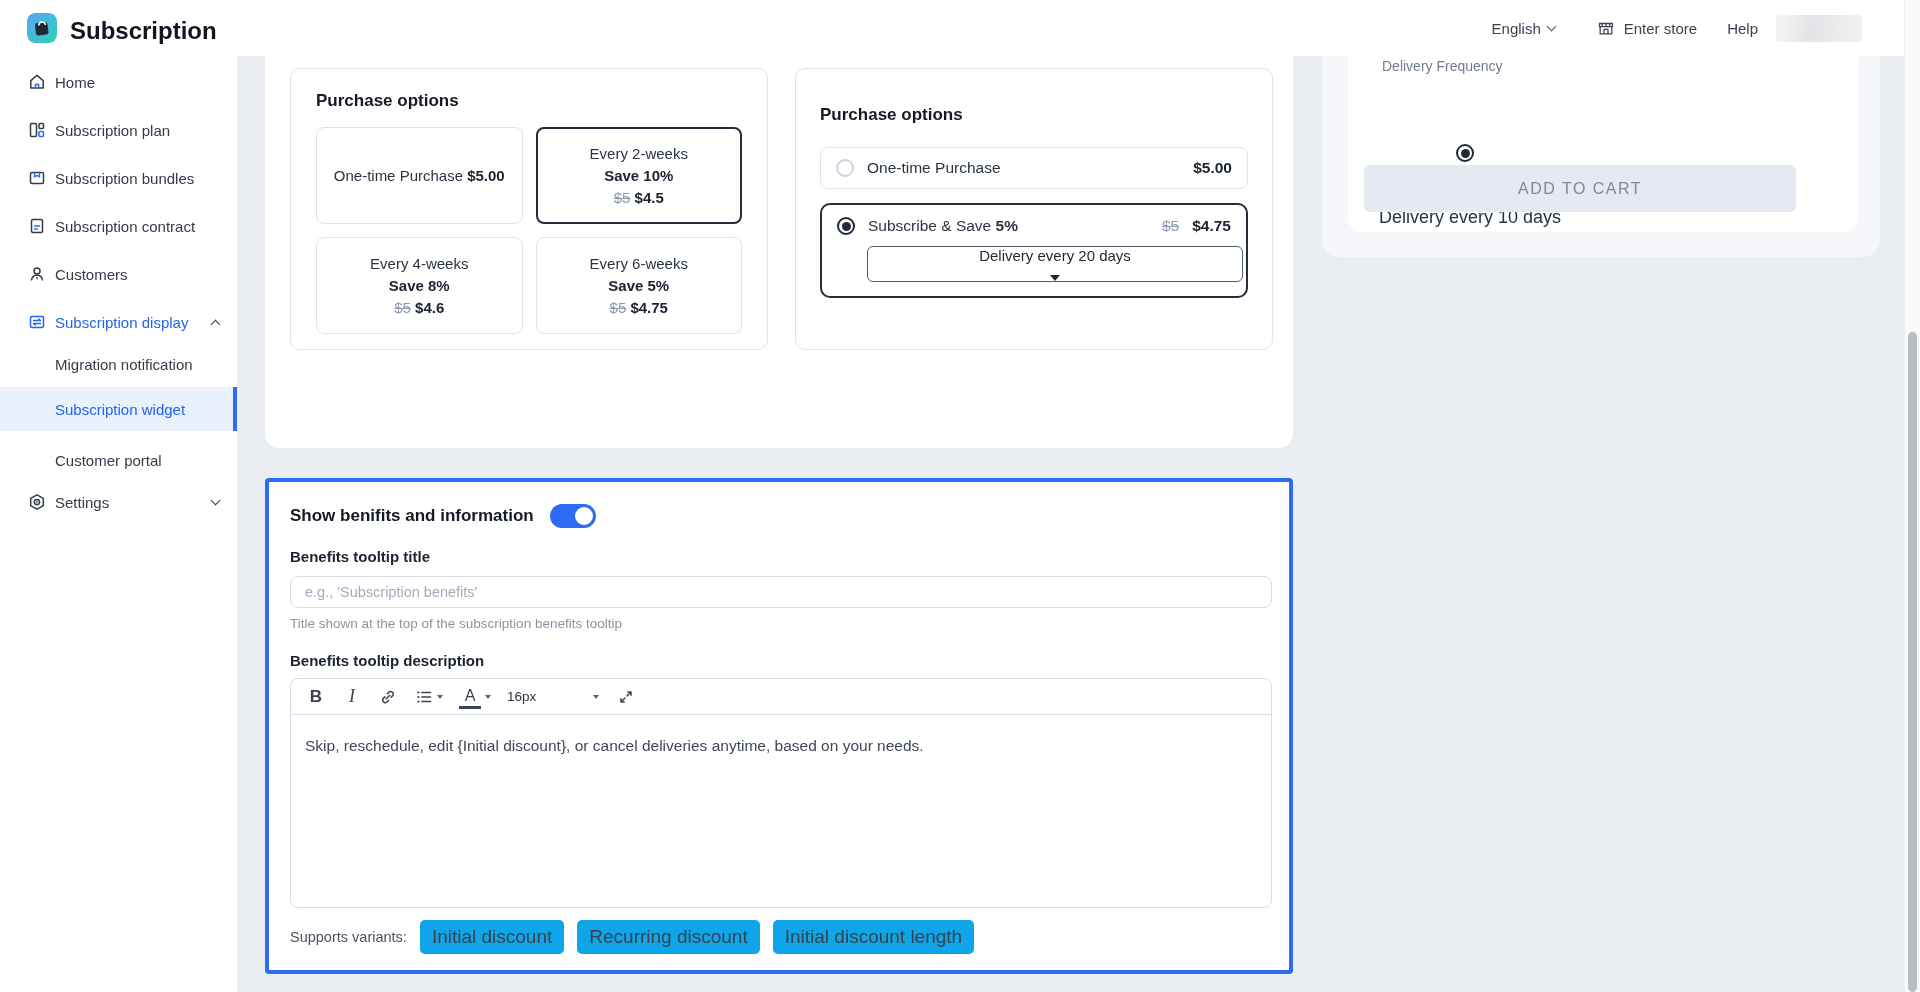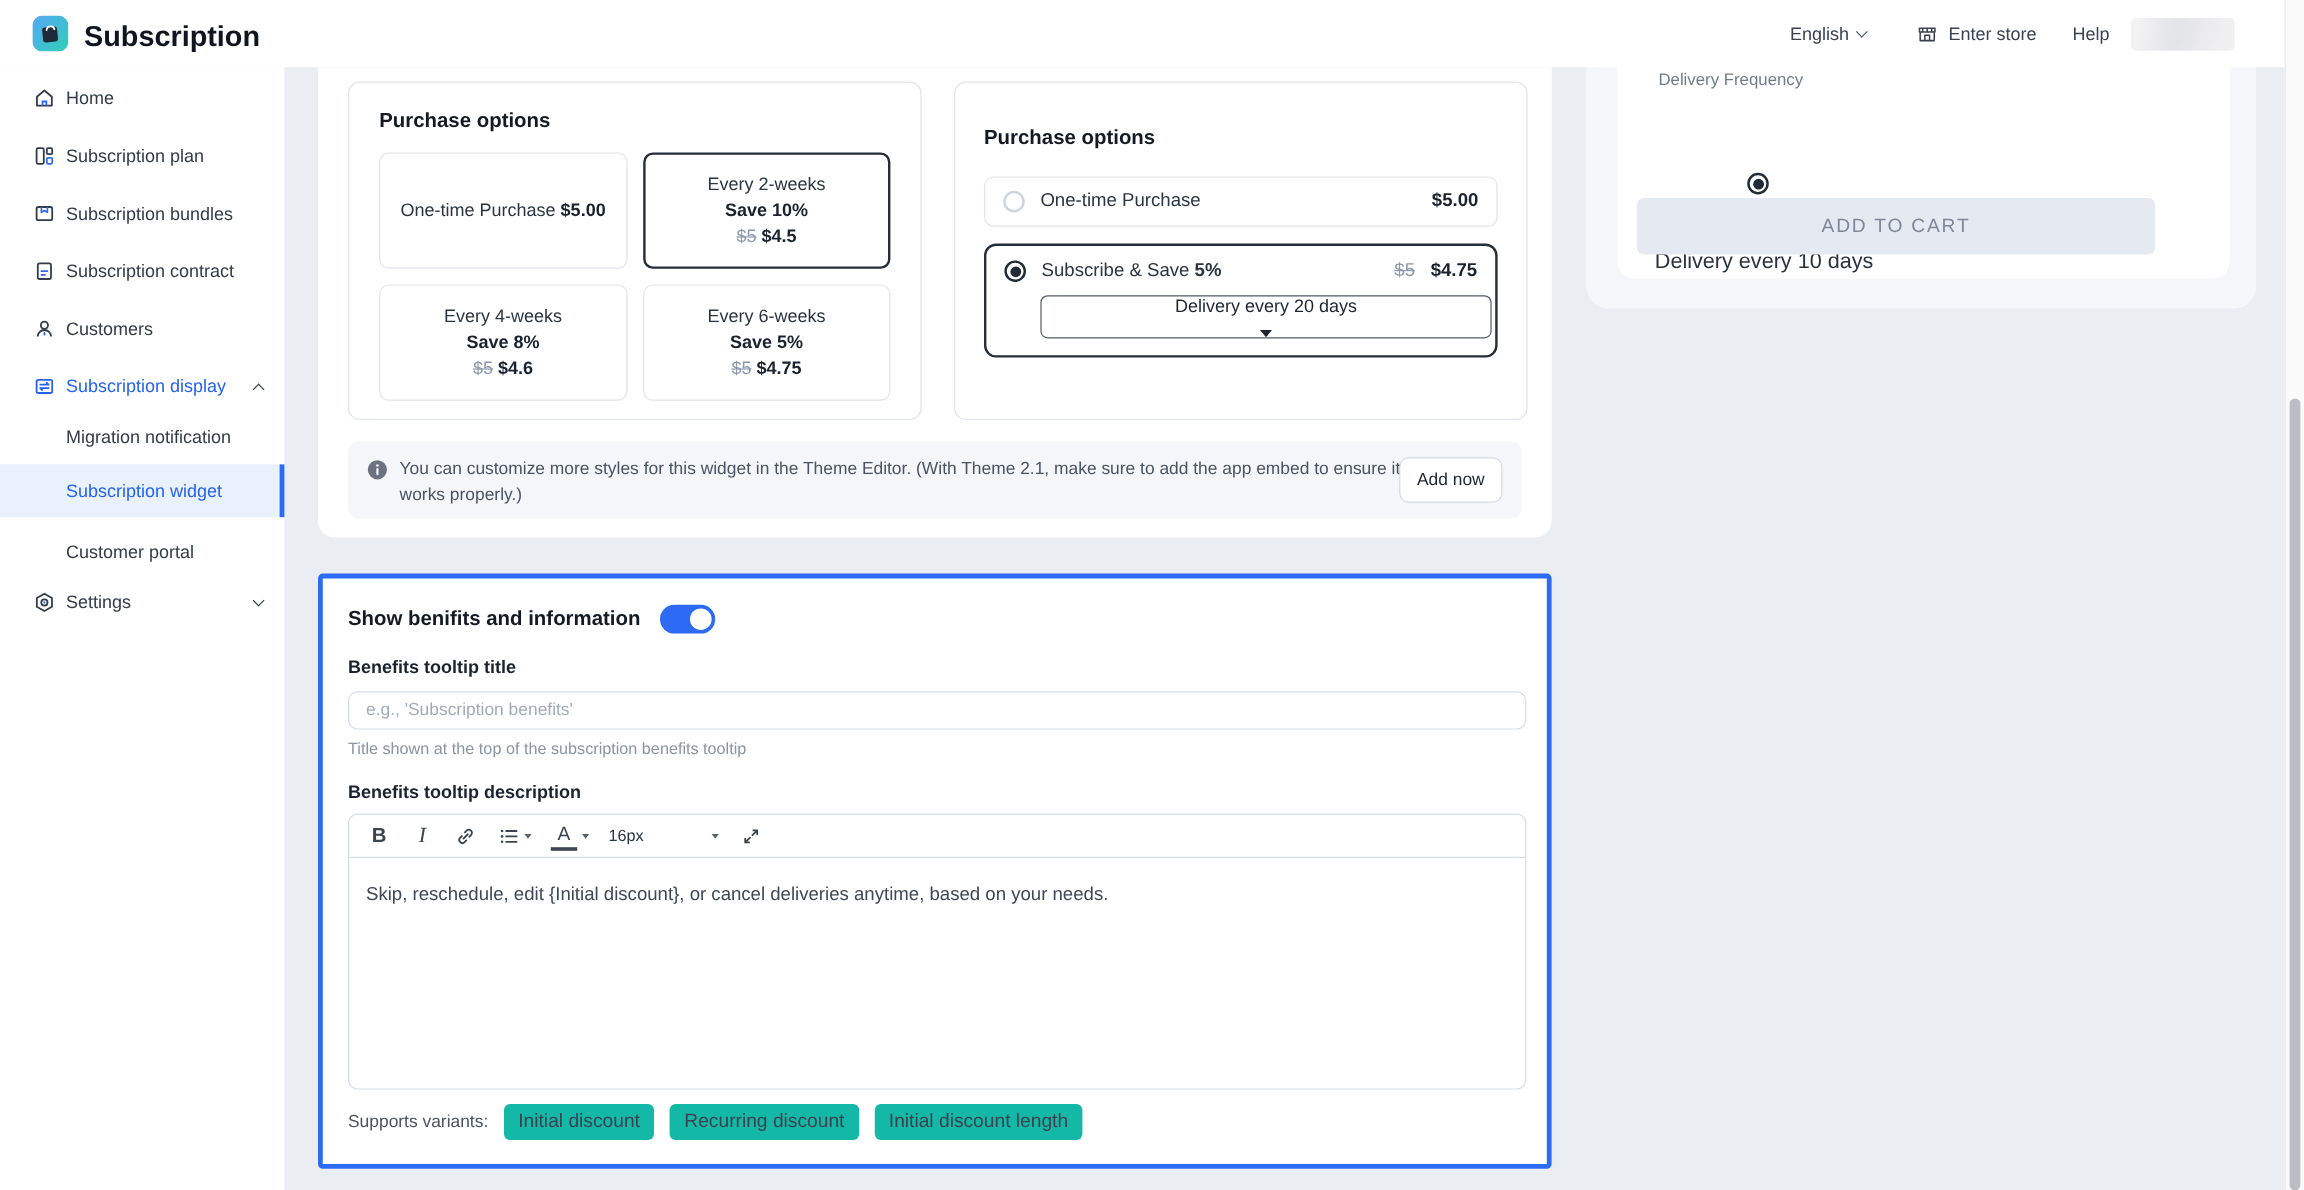--- a/index.html
+++ b/index.html
@@ -88,21 +88,21 @@
   .ed-toolbar{height:36px;border-bottom:1px solid #d7dde6;display:flex;align-items:center;padding:0 14px;color:#3c4452;}
   .tbtn{display:flex;align-items:center;justify-content:center;height:26px;min-width:22px;cursor:pointer;}
   .tbtn.bold{font-size:17px;font-weight:bold;}
   .tbtn.italic{font-family:"Liberation Serif",serif;font-style:italic;font-size:18px;width:20px;}
   .tbtn.colorA{font-size:16px;font-weight:500;border-bottom:3px solid #3d4654;height:22px;margin-top:2px;}
   .t-caret{width:0;height:0;border-left:3.5px solid transparent;border-right:3.5px solid transparent;border-top:4.5px solid #5a6170;margin-left:4px;} .gap14{margin-left:14px;} .gap16{margin-left:16px;}
   .fontsize-ctl{display:flex;align-items:center;margin-left:16px;width:92px;cursor:pointer;font-size:13.5px;color:#2b3442;}
   .fontsize-ctl .spacer{flex:1;}
   .ed-content{padding:20px 14px;font-size:15.5px;color:#3f4756;line-height:1.45;cursor:text;height:193px;}
   .variants-row{margin-top:12px;display:flex;align-items:center;gap:13px;font-size:14.5px;color:#4a5361;}
-  .chip{background:#14b8a6;border-radius:5px;padding:6px 12px;font-size:16px;color:#3a4250;cursor:pointer;white-space:nowrap;}
+  .chip{background:#0ea5e9;border-radius:5px;padding:6px 12px;font-size:19px;color:#3a4250;cursor:pointer;white-space:nowrap;}
 
   
   .df-label{position:absolute;left:34px;top:2px;font-size:14px;color:#727b8a;}
   .df-row{position:absolute;left:31px;display:flex;align-items:center;gap:11px;font-size:18px;color:#2a3240;cursor:pointer;flex-direction:column;}
   .atc-btn{position:absolute;left:16px;top:109px;width:432px;height:47px;background:#e5eaf2;border-radius:6px;
     display:flex;align-items:center;justify-content:center;font-size:16px;letter-spacing:1.5px;color:#7e8899;cursor:pointer;font-weight:500;}
 
   svg{display:block;}
 </style>
 </head>
@@ -164,29 +164,20 @@
         <span class="price-new">$4.75</span>
       </div>
       <div class="fake-select">
         <span>Delivery every 20 days</span>
         <span class="spacer"></span>
         <span class="sel-caret"></span>
       </div>
     </div>
   </div>
 
-  <div class="banner">
-    <svg width="17" height="17" viewBox="0 0 17 17" style="margin-top:2px;flex:none;">
-      <circle cx="8.5" cy="8.5" r="8" fill="#6b7380"></circle>
-      <circle cx="8.5" cy="4.9" r="1.1" fill="#f4f6f9"></circle>
-      <rect x="7.6" y="7" width="1.8" height="6" rx="0.9" fill="#f4f6f9"></rect>
-    </svg>
-    <div class="banner-text">You can customize more styles for this widget in the Theme Editor. (With Theme 2.1, make sure to add the app embed to ensure it works properly.)</div>
-    <div class="addnow-btn">Add now</div>
-  </div>
 </div>
 
 <div class="blue-section">
   <div class="toggle-row">
     <span class="toggle-label">Show benifits and information</span>
     <span class="toggle"></span>
   </div>
 
   <div class="field-label">Benefits tooltip title</div>
   <input class="text-input" type="text" placeholder="e.g., 'Subscription benefits'" style="">

